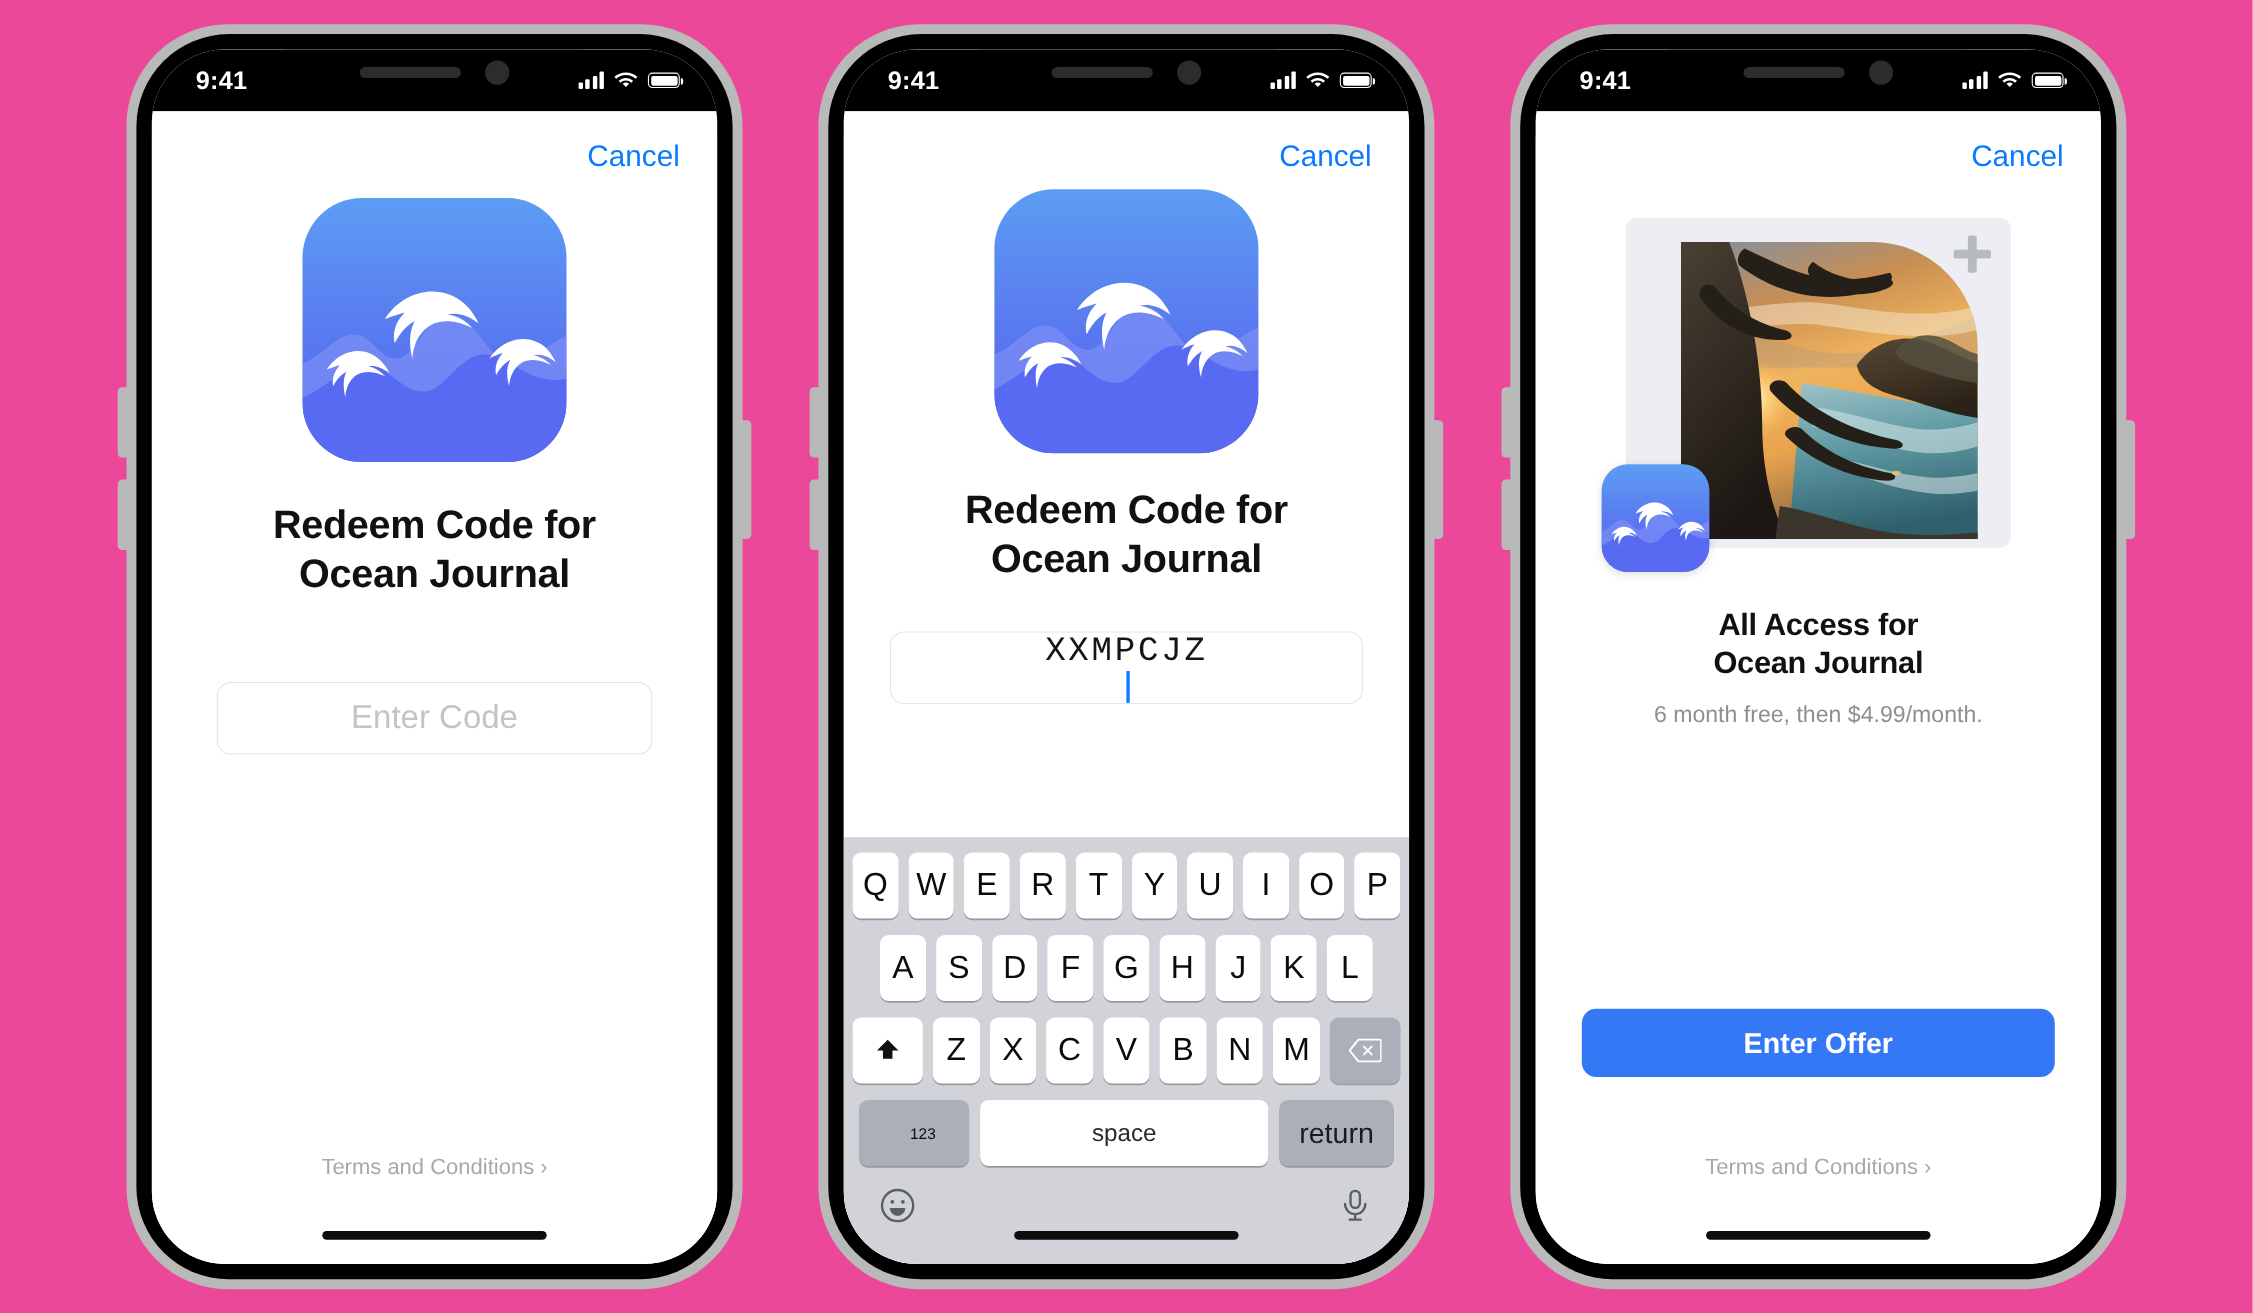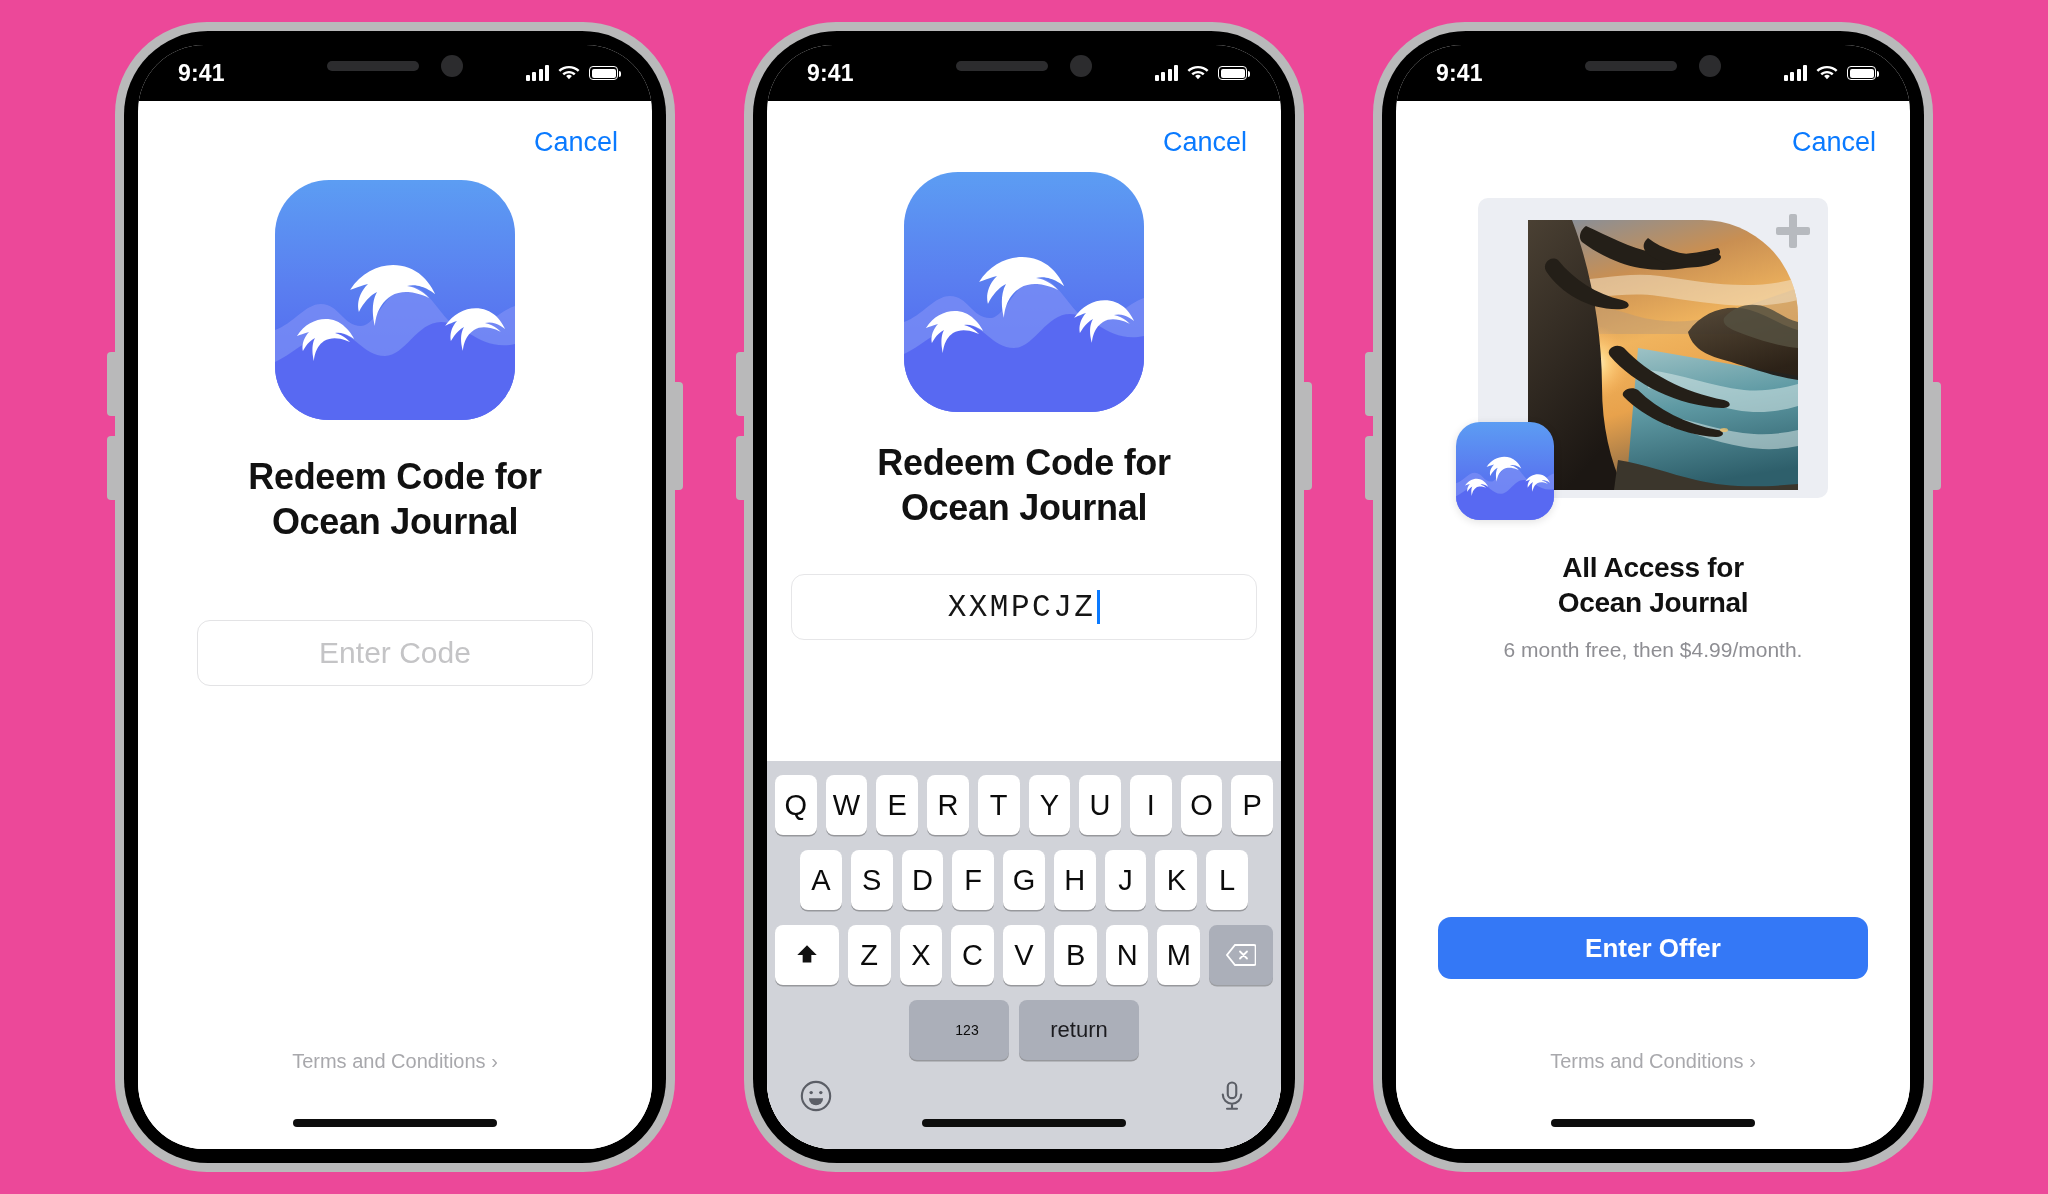--- a/index.html
+++ b/index.html
@@ -188,27 +188,28 @@
     border-radius: 5px;
     background: #0d0d0d;
     z-index: 40;
   }
 
   
   .p2-icon { margin-top: 14px; }
   .p2-title { margin-top: 28px; font-size: 36px; }
   .typed-field {
     margin-top: 44px;
-    width: 466px; height: 66px;
+    width: 430px; height: 66px;
     border: 1.6px solid #e6e6e8;
     border-radius: 13px;
     display: flex;
     align-items: center;
     justify-content: center;
     background: #ffffff;
+    flex-direction: column;
   }
   .typed-text {
     font-family: "Liberation Mono", monospace;
     font-size: 31px;
     letter-spacing: 2.5px;
     color: #151515;
   }
   .caret {
     display: inline-block;
     width: 3px; height: 34px;
@@ -231,21 +232,21 @@
     border-radius: 8px;
     box-shadow: 0 1.5px 0 rgba(0,0,0,.28);
     display: flex; align-items: center; justify-content: center;
     font-size: 29px; color: #0b0b0b;
     cursor: pointer;
   }
   .key.wide  { width: 66px; background: #abafb9; box-shadow: 0 1.5px 0 rgba(0,0,0,.25); }
   .key.shift { width: 66px; background: #ffffff; }
   .key.num   { width: 100px; background: #abafb9; font-size: 14px; padding-left: 16px; }
   .key.space { flex: 1; background: #ffffff; font-size: 22px; color: #2a2a2e; }
-  .key.ret   { width: 120px; background: #abafb9; font-size: 22px; color: #1b1b1f; }
+  .key.ret   { width: 104px; background: #abafb9; font-size: 26px; color: #1b1b1f; }
   .krow.r4 { padding: 0 6px; gap: 10px; }
   .kbbottom {
     height: 74px;
     display: flex;
     align-items: flex-start;
     justify-content: space-between;
     padding: 4px 24px 0;
   }
   .kbbottom svg { width: 34px; height: 34px; }
 
@@ -460,20 +461,21 @@
             <div class="key">M</div>
             <div class="key wide">
               <svg width="30" height="22" viewBox="0 0 30 22">
                   <path d="M9 1h19a1.6 1.6 0 0 1 1.6 1.6v16.8A1.6 1.6 0 0 1 28 21H9L1 11z" fill="none" stroke="#fff" stroke-width="1.8"></path>
                   <path d="M14 7.5l7 7M21 7.5l-7 7" stroke="#fff" stroke-width="1.8" stroke-linecap="round"></path>
                 </svg>
             </div>
           </div>
           <div class="krow r4">
             <div class="key num">123</div>
+            <div class="key space">space</div>
             <div class="key ret">return</div>
           </div>
           <div class="kbbottom">
             <svg viewBox="0 0 24 24">
               <circle cx="12" cy="12" r="10" fill="none" stroke="#5b5e66" stroke-width="1.5"></circle>
               <circle cx="8.6" cy="9.6" r="1.2" fill="#5b5e66"></circle>
               <circle cx="15.4" cy="9.6" r="1.2" fill="#5b5e66"></circle>
               <path d="M7 13.6h10a5 5 0 0 1-10 0z" fill="#5b5e66"></path>
             </svg>
             <svg viewBox="0 0 24 24">

